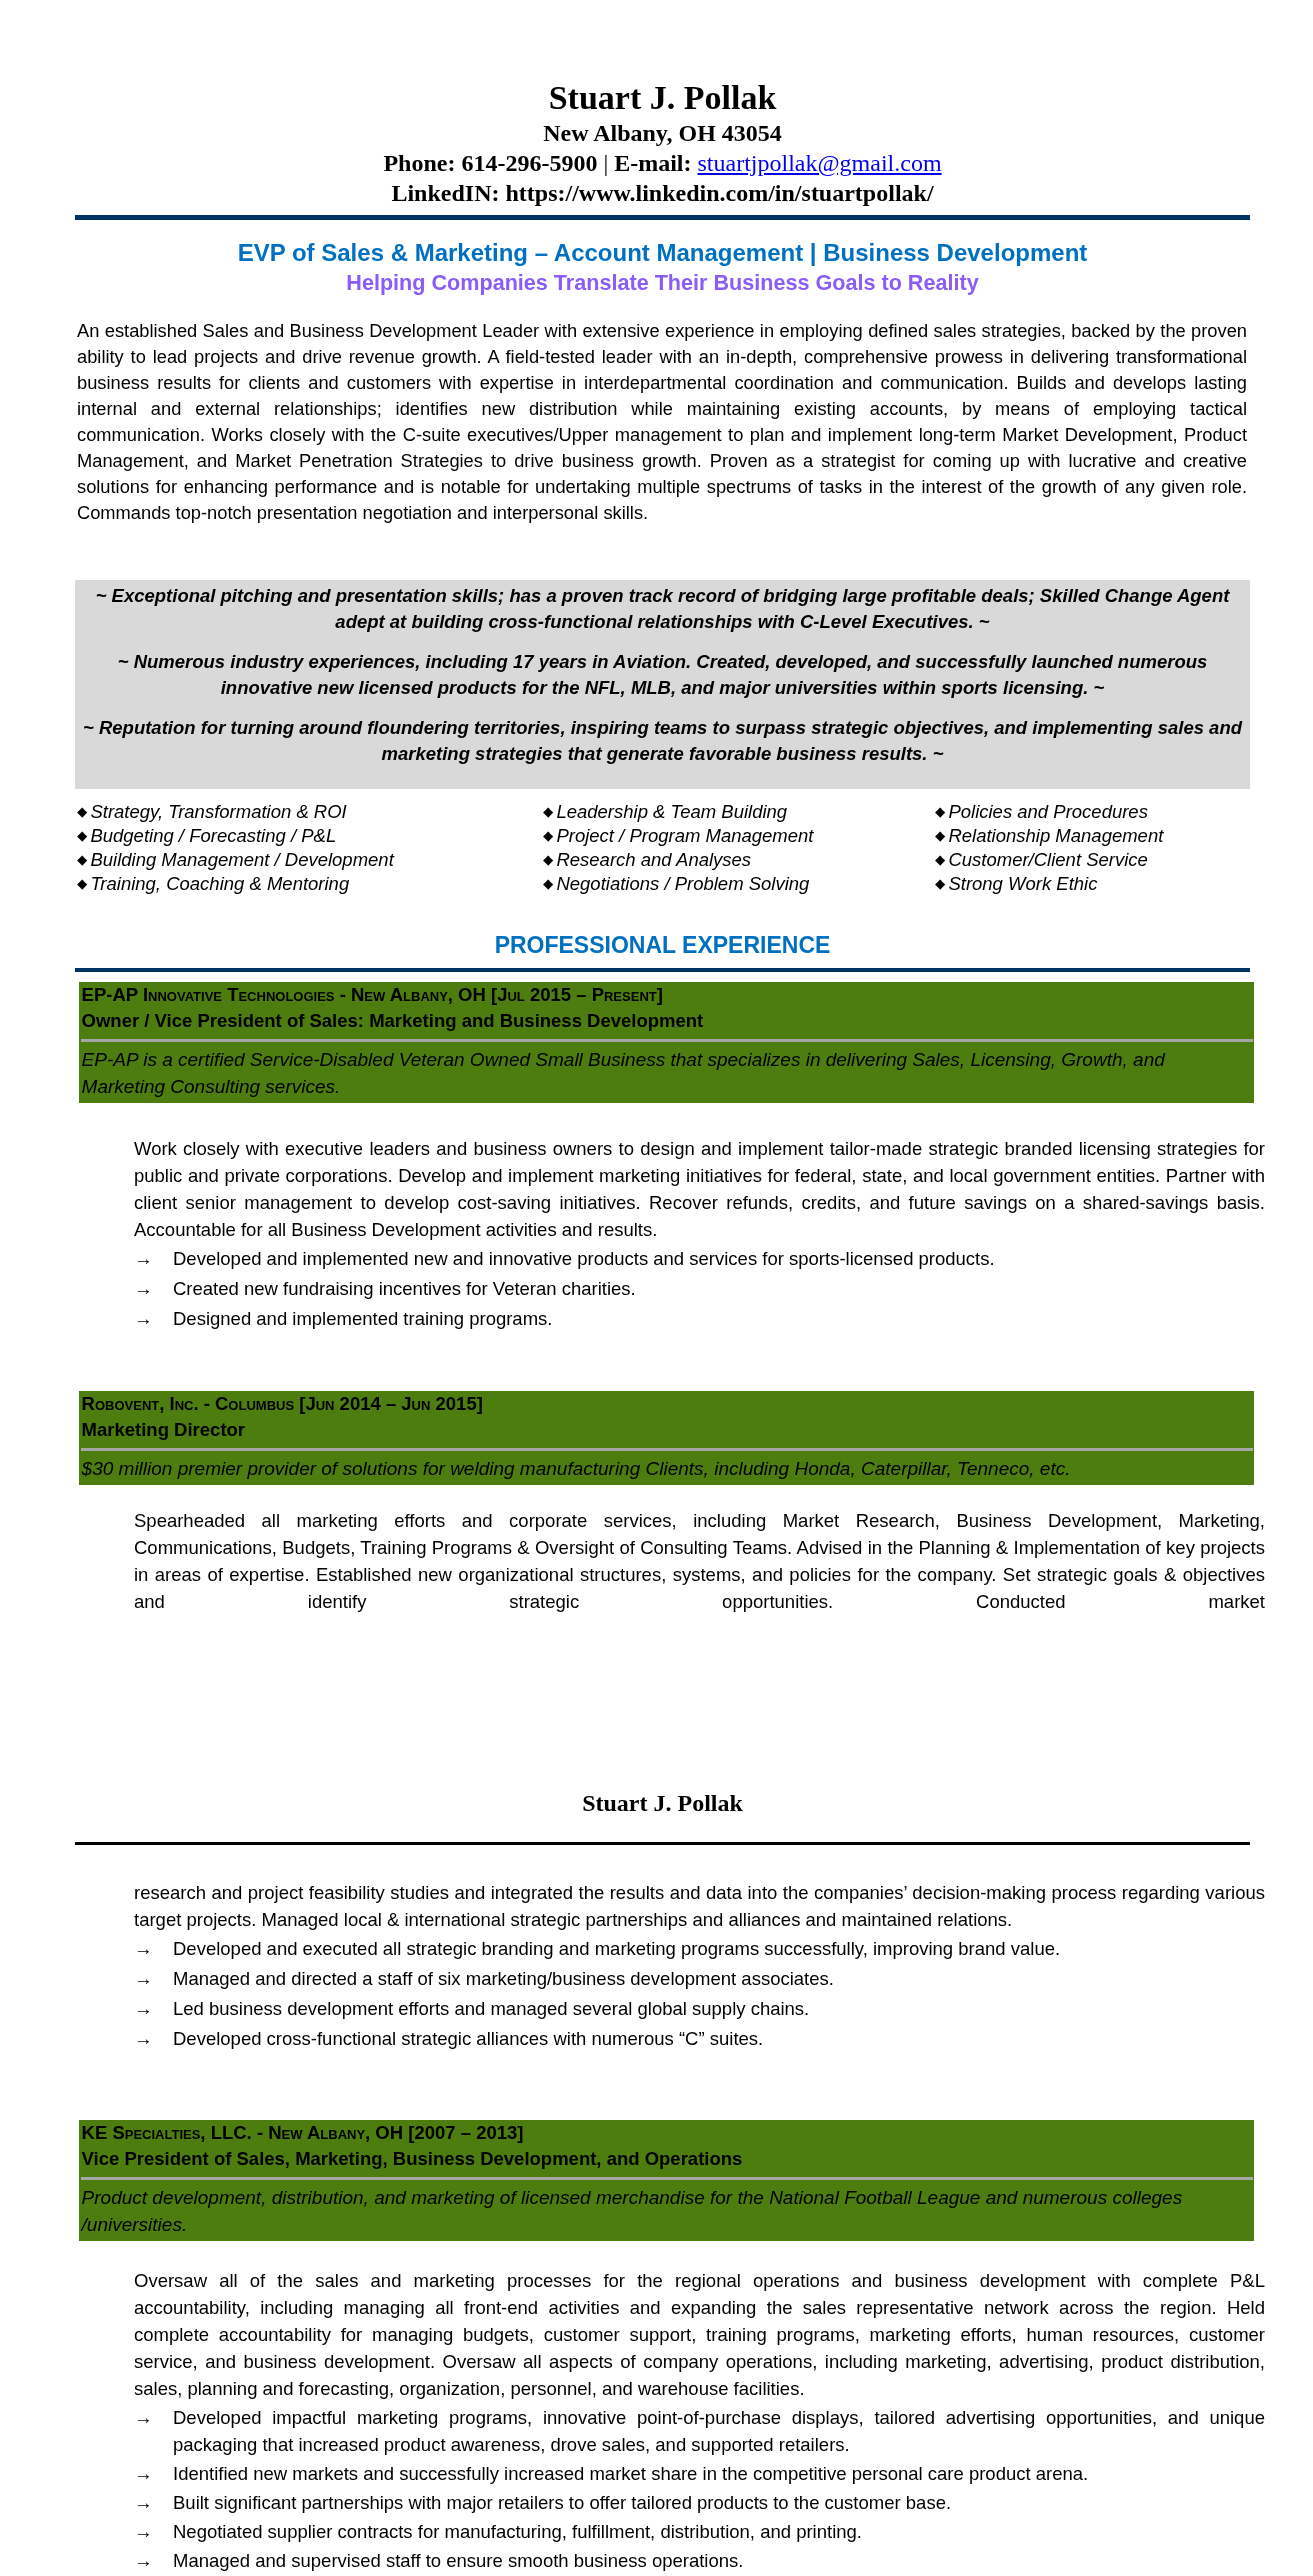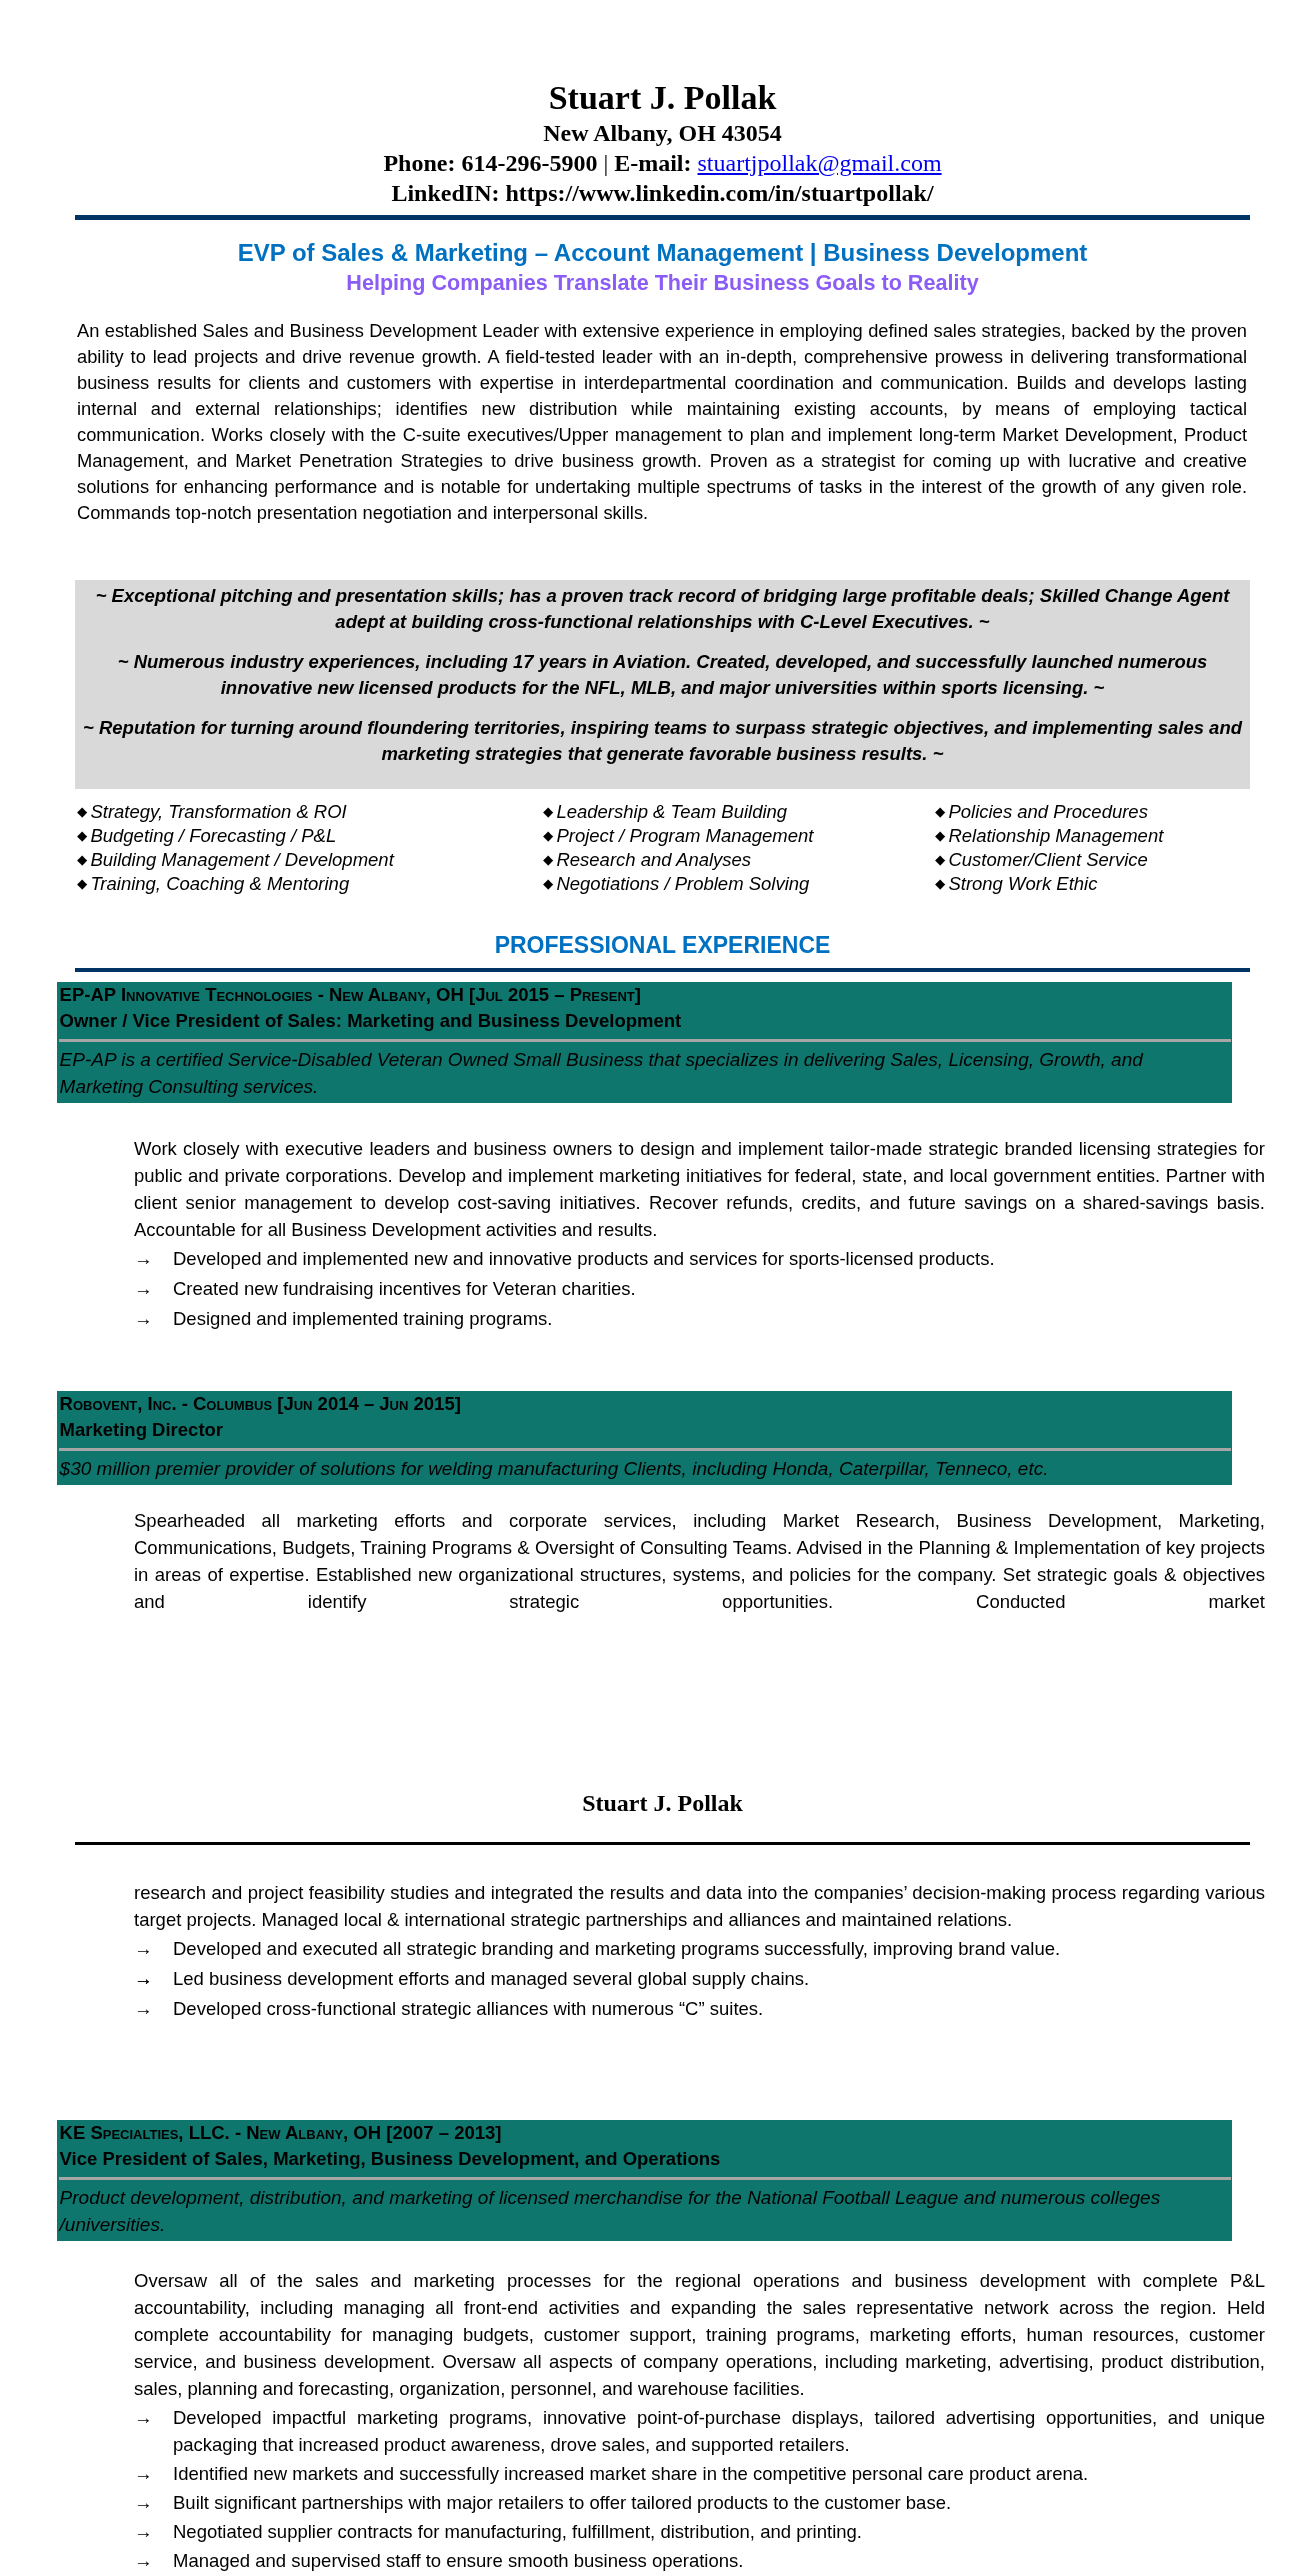--- a/index.html
+++ b/index.html
@@ -31,21 +31,21 @@
                 font-size: 18.5px; line-height: 26px; padding-top: 2.6px; }
   .highlights .hl { margin-bottom: 14.4px; }
 
   .skills { position: absolute; left: 77px; top: 800px; width: 1170px; display: grid;
             grid-template-columns: 466px 392px 312px; font-style: italic; font-size: 18.5px; line-height: 24px; }
   .skills .bullet { font-size: 13.4px; margin-right: 3.1px; font-style: normal; vertical-align: 2.1px; }
 
   .section-title { position: absolute; left: 75px; width: 1175px; text-align: center; color: #0070c0;
                    font-weight: bold; font-size: 23px; line-height: 29px; }
 
-  .job-head { position: absolute; left: 57px; width: 1175px; background: #0f766e; }
+  .job-head { position: absolute; left: 79px; width: 1175px; background: #4d7c0f; }
   .job-head .company { font-weight: bold; font-size: 18.5px; line-height: 25px; padding-left: 2.6px;
                        font-variant: small-caps; }
   .job-head .title { font-weight: bold; font-size: 18.5px; line-height: 27px; padding-left: 2.6px; }
   .job-head .gray-rule { height: 2.6px; background: #a6a6a6; margin: 5.2px 1.5px 4.1px 1.5px; }
   .job-head .desc { font-style: italic; font-size: 19px; line-height: 27px; padding: 0 2.6px 3.1px 2.6px; }
 
   .job-body { position: absolute; left: 118px; width: 1131px; font-size: 18.5px; line-height: 27px; margin-left: 16px; }
   .job-body .para { text-align: justify; }
   .job-body ul { list-style: none; }
   .job-body li { position: relative; padding-left: 39px; text-align: justify; }
@@ -133,21 +133,21 @@
   <div class="para" style="text-align-last: justify;">Spearheaded all marketing efforts and corporate services, including Market Research, Business Development, Marketing, Communications, Budgets, Training Programs &amp; Oversight of Consulting Teams. Advised in the Planning &amp; Implementation of key projects in areas of expertise. Established new organizational structures, systems, and policies for the company. Set strategic goals &amp; objectives and identify strategic opportunities. Conducted market</div>
 </div>
 
 <div class="page2-name">Stuart J. Pollak</div>
 <div class="rule-black"></div>
 
 <div class="job-body" style="top:1879px;">
   <div class="para">research and project feasibility studies and integrated the results and data into the companies’ decision-making process regarding various target projects. Managed local &amp; international strategic partnerships and alliances and maintained relations.</div>
   <ul style="margin-top:2.1px;">
     <li><span class="arrow">→</span><span>Developed and executed all strategic branding and marketing programs successfully, improving brand value.</span></li>
-    <li style="margin-top:3.1px;"><span class="arrow">→</span></li>
+    <li style="margin-top:3.1px;"><span class="arrow">→</span><span>Managed and directed a staff of six marketing/business development associates.</span></li>
     <li style="margin-top:3.1px;"><span class="arrow">→</span><span>Led business development efforts and managed several global supply chains.</span></li>
     <li style="margin-top:3.1px;"><span class="arrow">→</span><span>Developed cross-functional strategic alliances with numerous “C” suites.</span></li>
   </ul>
 </div>
 
 <div class="job-head" style="top:2120px;">
   <div class="company">KE Specialties, LLC. - New Albany, OH [2007 – 2013]</div>
   <div class="title">Vice President of Sales, Marketing, Business Development, and Operations</div>
   <div class="gray-rule"></div>
   <div class="desc">Product development, distribution, and marketing of licensed merchandise for the National Football League and numerous colleges /universities.</div>

